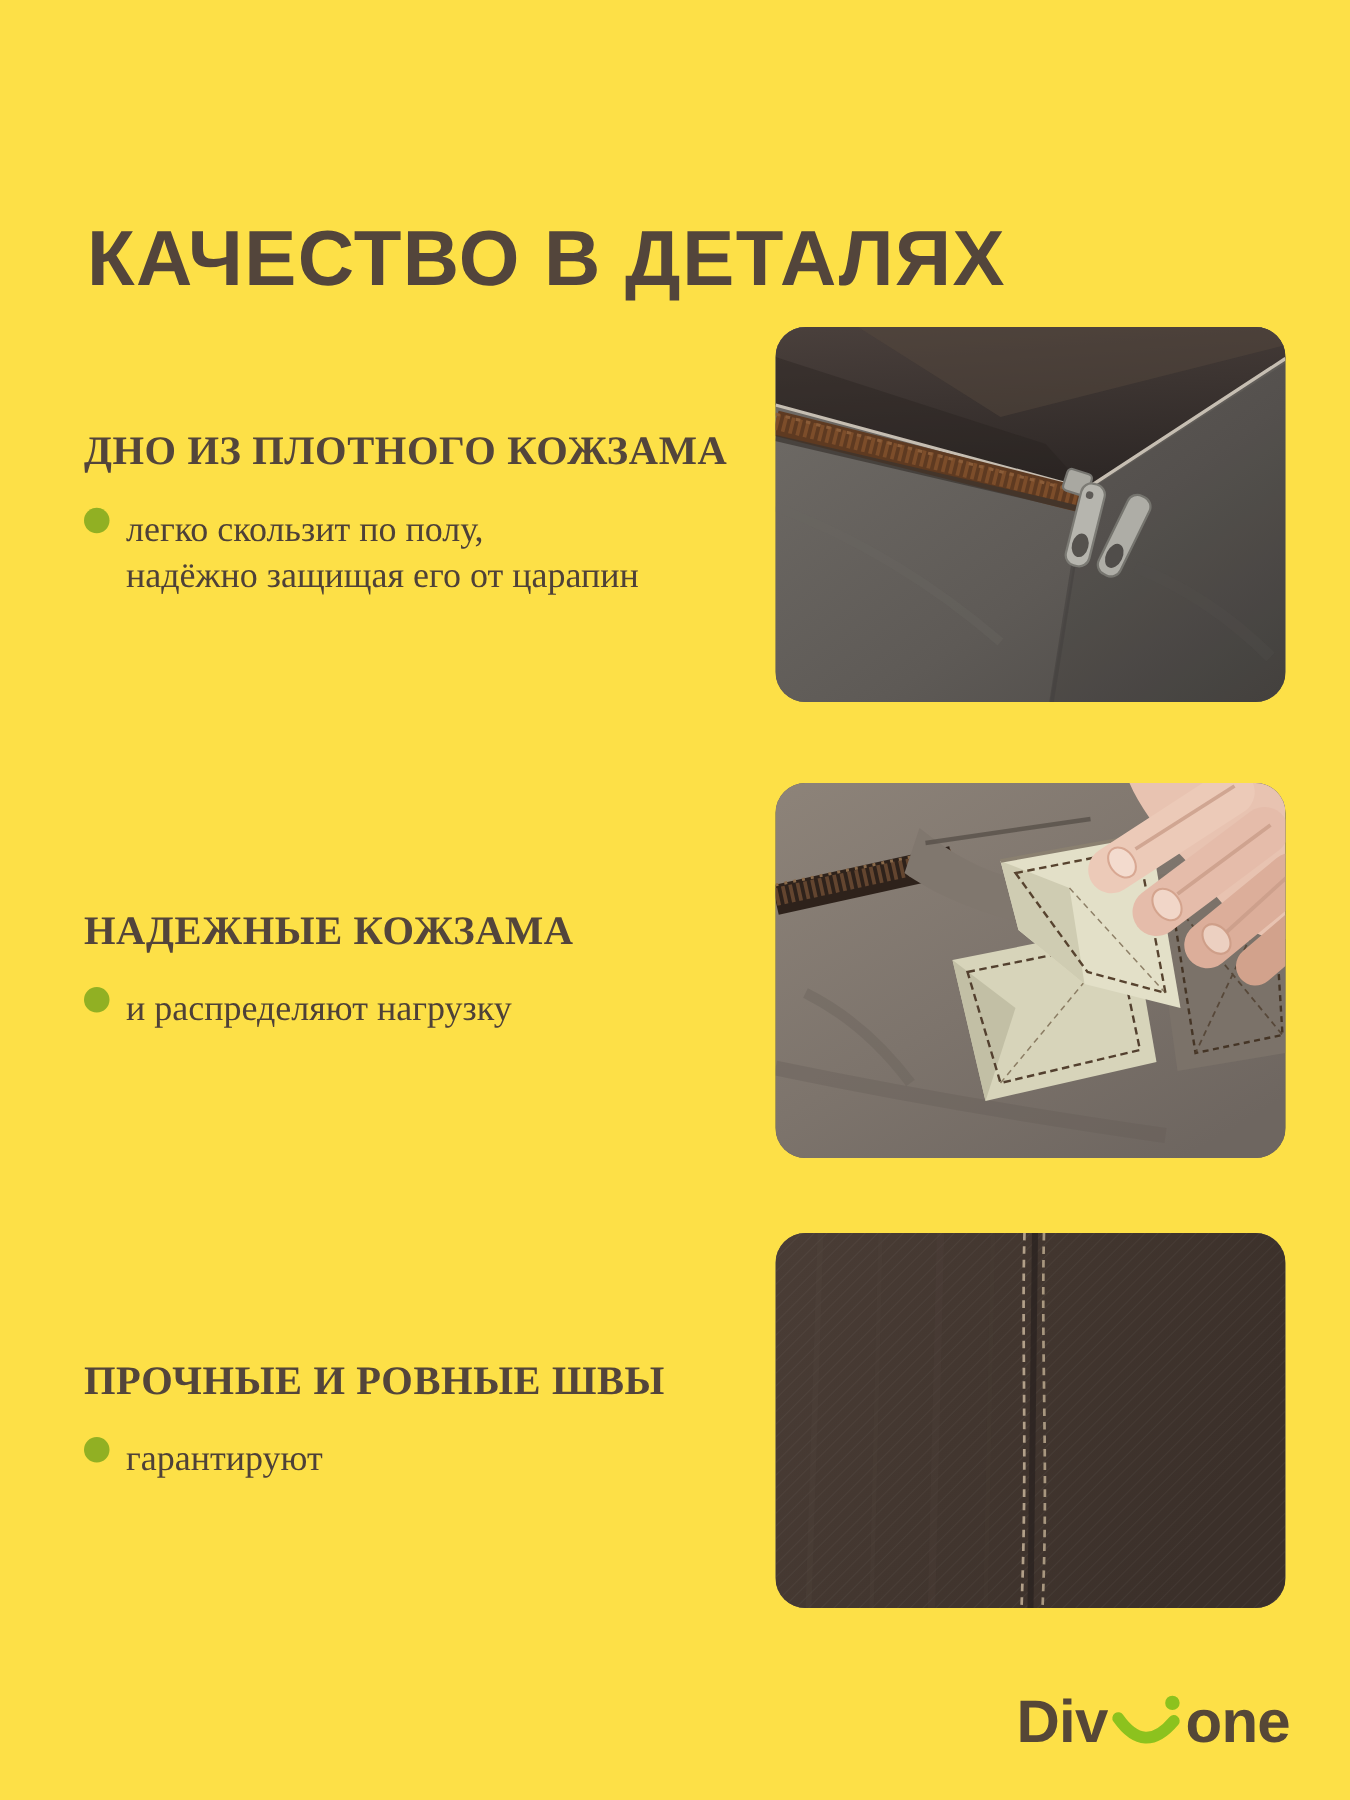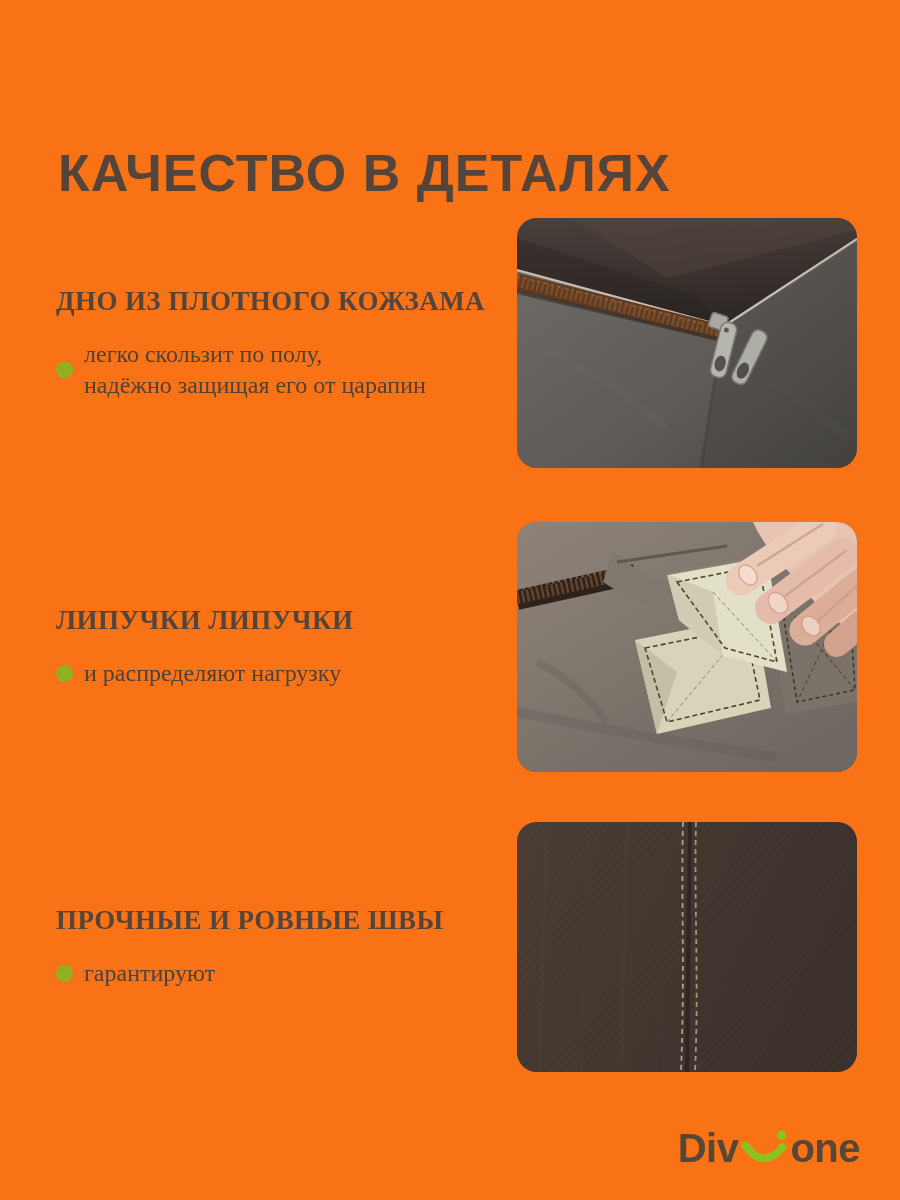--- a/index.html
+++ b/index.html
@@ -3,21 +3,21 @@
 <meta charset="utf-8">
 <style>
   * { margin: 0; padding: 0; box-sizing: border-box; }
   html, body { width: 900px; height: 1200px; }
   body { font-family: "Liberation Sans", sans-serif; }
 
   .canvas {
     position: relative;
     width: 900px;
     height: 1200px;
-    background: #f97316;
+    background: #fde047;
     overflow: hidden;
   }
 
   .page-title {
     position: absolute;
     left: 58px;
     top: 143px;
     font-size: 52px;
     font-weight: bold;
     letter-spacing: 1px;
@@ -50,21 +50,21 @@
     font-size: 27px;
     font-weight: bold;
     letter-spacing: 0.4px;
     color: #53453b;
     margin-bottom: 22px;
     white-space: nowrap;
   }
 
   .bullet {
     display: flex;
-    align-items: center;
+    align-items: flex-start;
     margin-top: 16px;
   }
 
   .bullet-dot {
     flex: 0 0 auto;
     width: 17px;
     height: 17px;
     border-radius: 50%;
     background: #91b023;
     margin-right: 11px;
@@ -163,21 +163,21 @@
           </g>
         </g>
         <path d="M0,120 Q80,150 150,210" stroke="#6a6661" stroke-width="6" fill="none" opacity="0.35"></path>
         <path d="M240,160 Q290,180 330,220" stroke="#524e4b" stroke-width="8" fill="none" opacity="0.3"></path>
       </svg>
     </figure>
   </section>
 
   <section class="row row-2">
     <div class="text-col">
-      <h2 class="feature-heading">ЛИПУЧКИ ЛИПУЧКИ</h2>
+      <h2 class="feature-heading">НАДЕЖНЫЕ КОЖЗАМА</h2>
       <div class="bullet">
         <span class="bullet-dot"></span>
         <p class="feature-desc">
           <span>и распределяют нагрузку</span>
         </p>
       </div>
     </div>
     <figure class="photo" role="img" aria-label="рука отгибает светлую липучку на серой ткани, слева коричневая молния">
       <svg viewBox="0 0 340 250" xmlns="http://www.w3.org/2000/svg">
         <defs>

